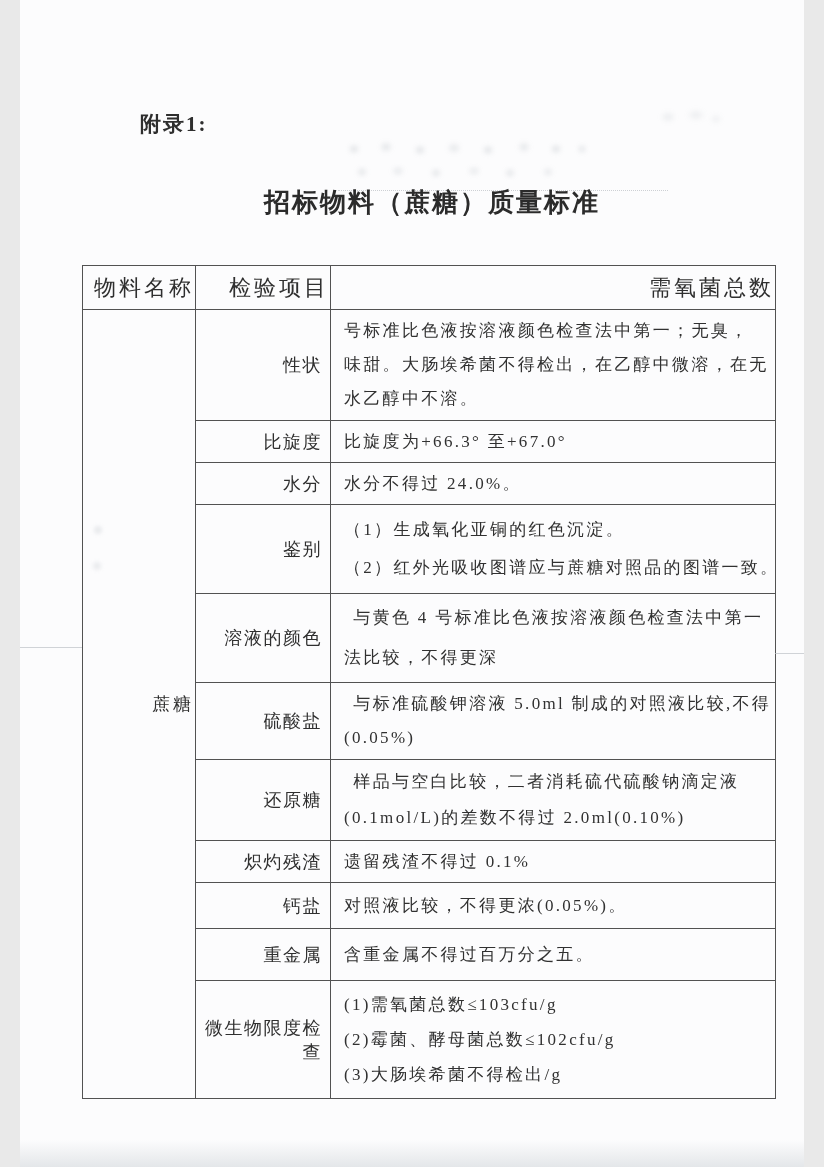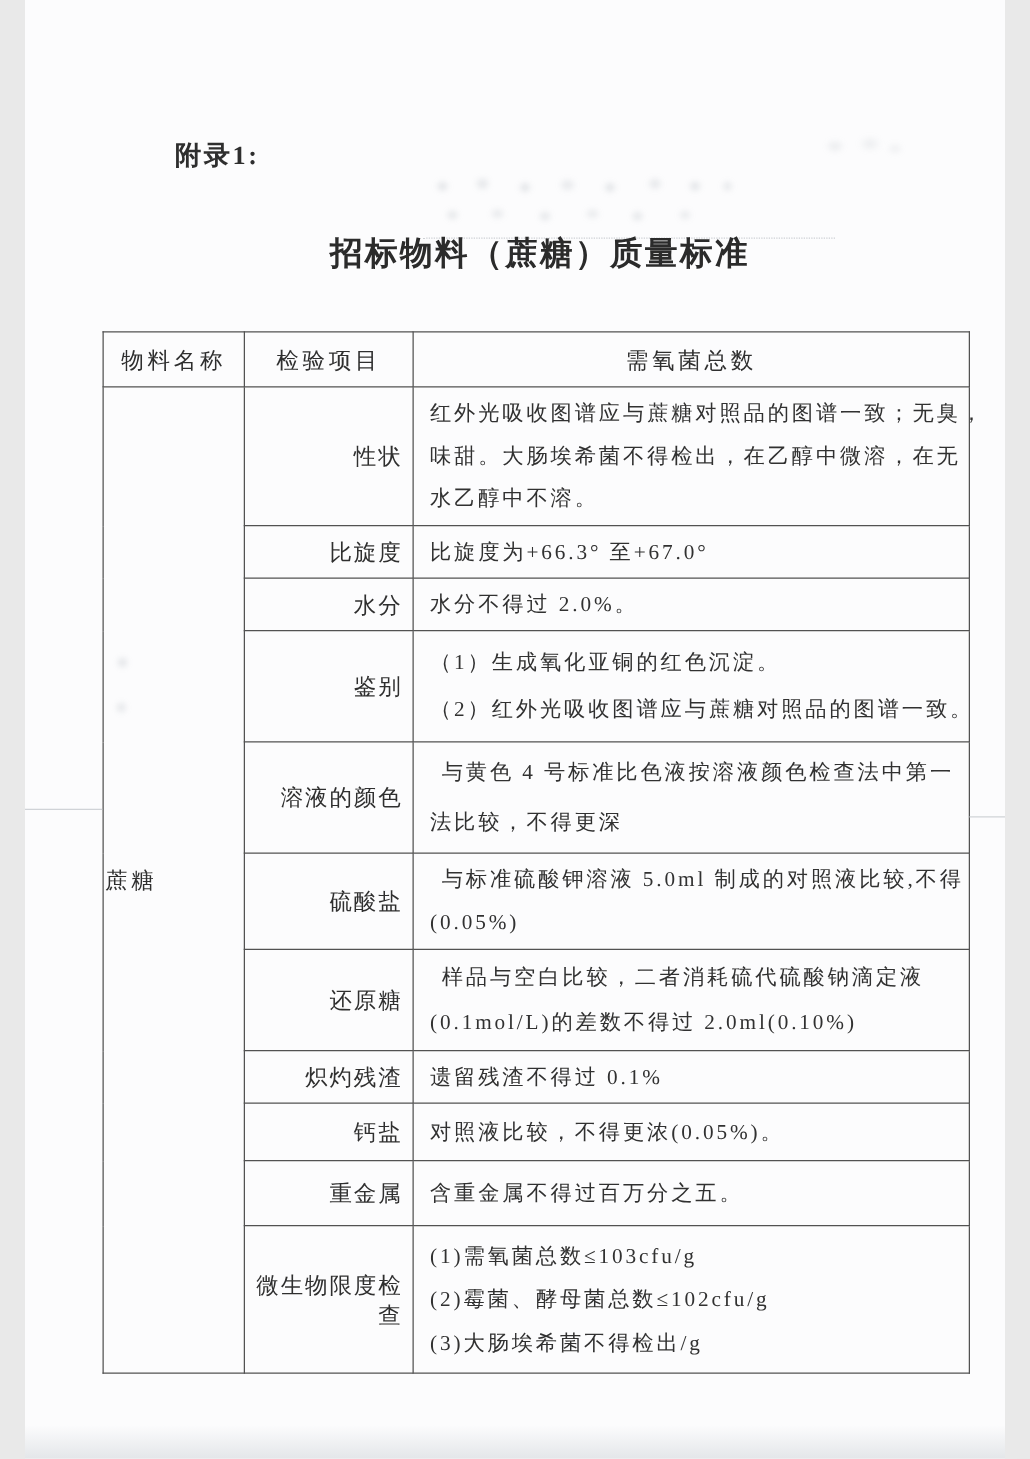--- a/index.html
+++ b/index.html
@@ -32,24 +32,24 @@
   .qtable col.c1{width:113px}
   .qtable col.c2{width:135px}
   .qtable col.c3{width:445px}
   .qtable th,.qtable td{
     border:1.6px solid #525252;
     background:transparent;
     font-weight:normal;
     vertical-align:middle;
   }
   .qtable th{
-    height:41px;font-size:18px;letter-spacing:3px;text-align:center;color:#2f2f2f;
+    height:41px;font-size:22px;letter-spacing:3px;text-align:right;color:#2f2f2f;
   }
   td.mat{
-    text-align:left;font-size:18px;letter-spacing:3px;color:#2f2f2f;
+    text-align:right;font-size:18px;letter-spacing:3px;color:#2f2f2f;
   }
   td.item{
     text-align:right;font-size:18px;letter-spacing:1.5px;color:#2f2f2f;
     padding:2px 8px;
   }
   td.req{padding:4px 8px 4px 13px;}
   .req-inner{
     display:flex;flex-direction:column;justify-content:center;height:100%;
   }
   .line{letter-spacing:2.3px;line-height:33px;white-space:nowrap;}
@@ -139,41 +139,41 @@
         <th>物料名称</th>
         <th>检验项目</th>
         <th>需氧菌总数</th>
       </tr>
 
       <tr style="height:102px">
         <td class="mat" rowspan="11">蔗糖</td>
         <td class="item">性状</td>
         <td class="req lh34">
           <div class="req-inner">
-            <div class="line">红外光吸收图谱应与蔗糖对照品的图谱一致；无臭，</div>
+            <div class="line">号标准比色液按溶液颜色检查法中第一；无臭，</div>
             <div class="line">味甜。大肠埃希菌不得检出，在乙醇中微溶，在无</div>
             <div class="line">水乙醇中不溶。</div>
           </div>
         </td>
       </tr>
 
       <tr style="height:38px">
         <td class="item">比旋度</td>
         <td class="req">
           <div class="req-inner">
             <div class="line">比旋度为+66.3° 至+67.0°</div>
           </div>
         </td>
       </tr>
 
       <tr style="height:40px">
         <td class="item">水分</td>
         <td class="req">
           <div class="req-inner">
-            <div class="line">水分不得过 2.0%。</div>
+            <div class="line">水分不得过 24.0%。</div>
           </div>
         </td>
       </tr>
 
       <tr style="height:89px">
         <td class="item">鉴别</td>
         <td class="req lh38">
           <div class="req-inner">
             <div class="line">（1）生成氧化亚铜的红色沉淀。</div>
             <div class="line">（2）红外光吸收图谱应与蔗糖对照品的图谱一致。</div>

